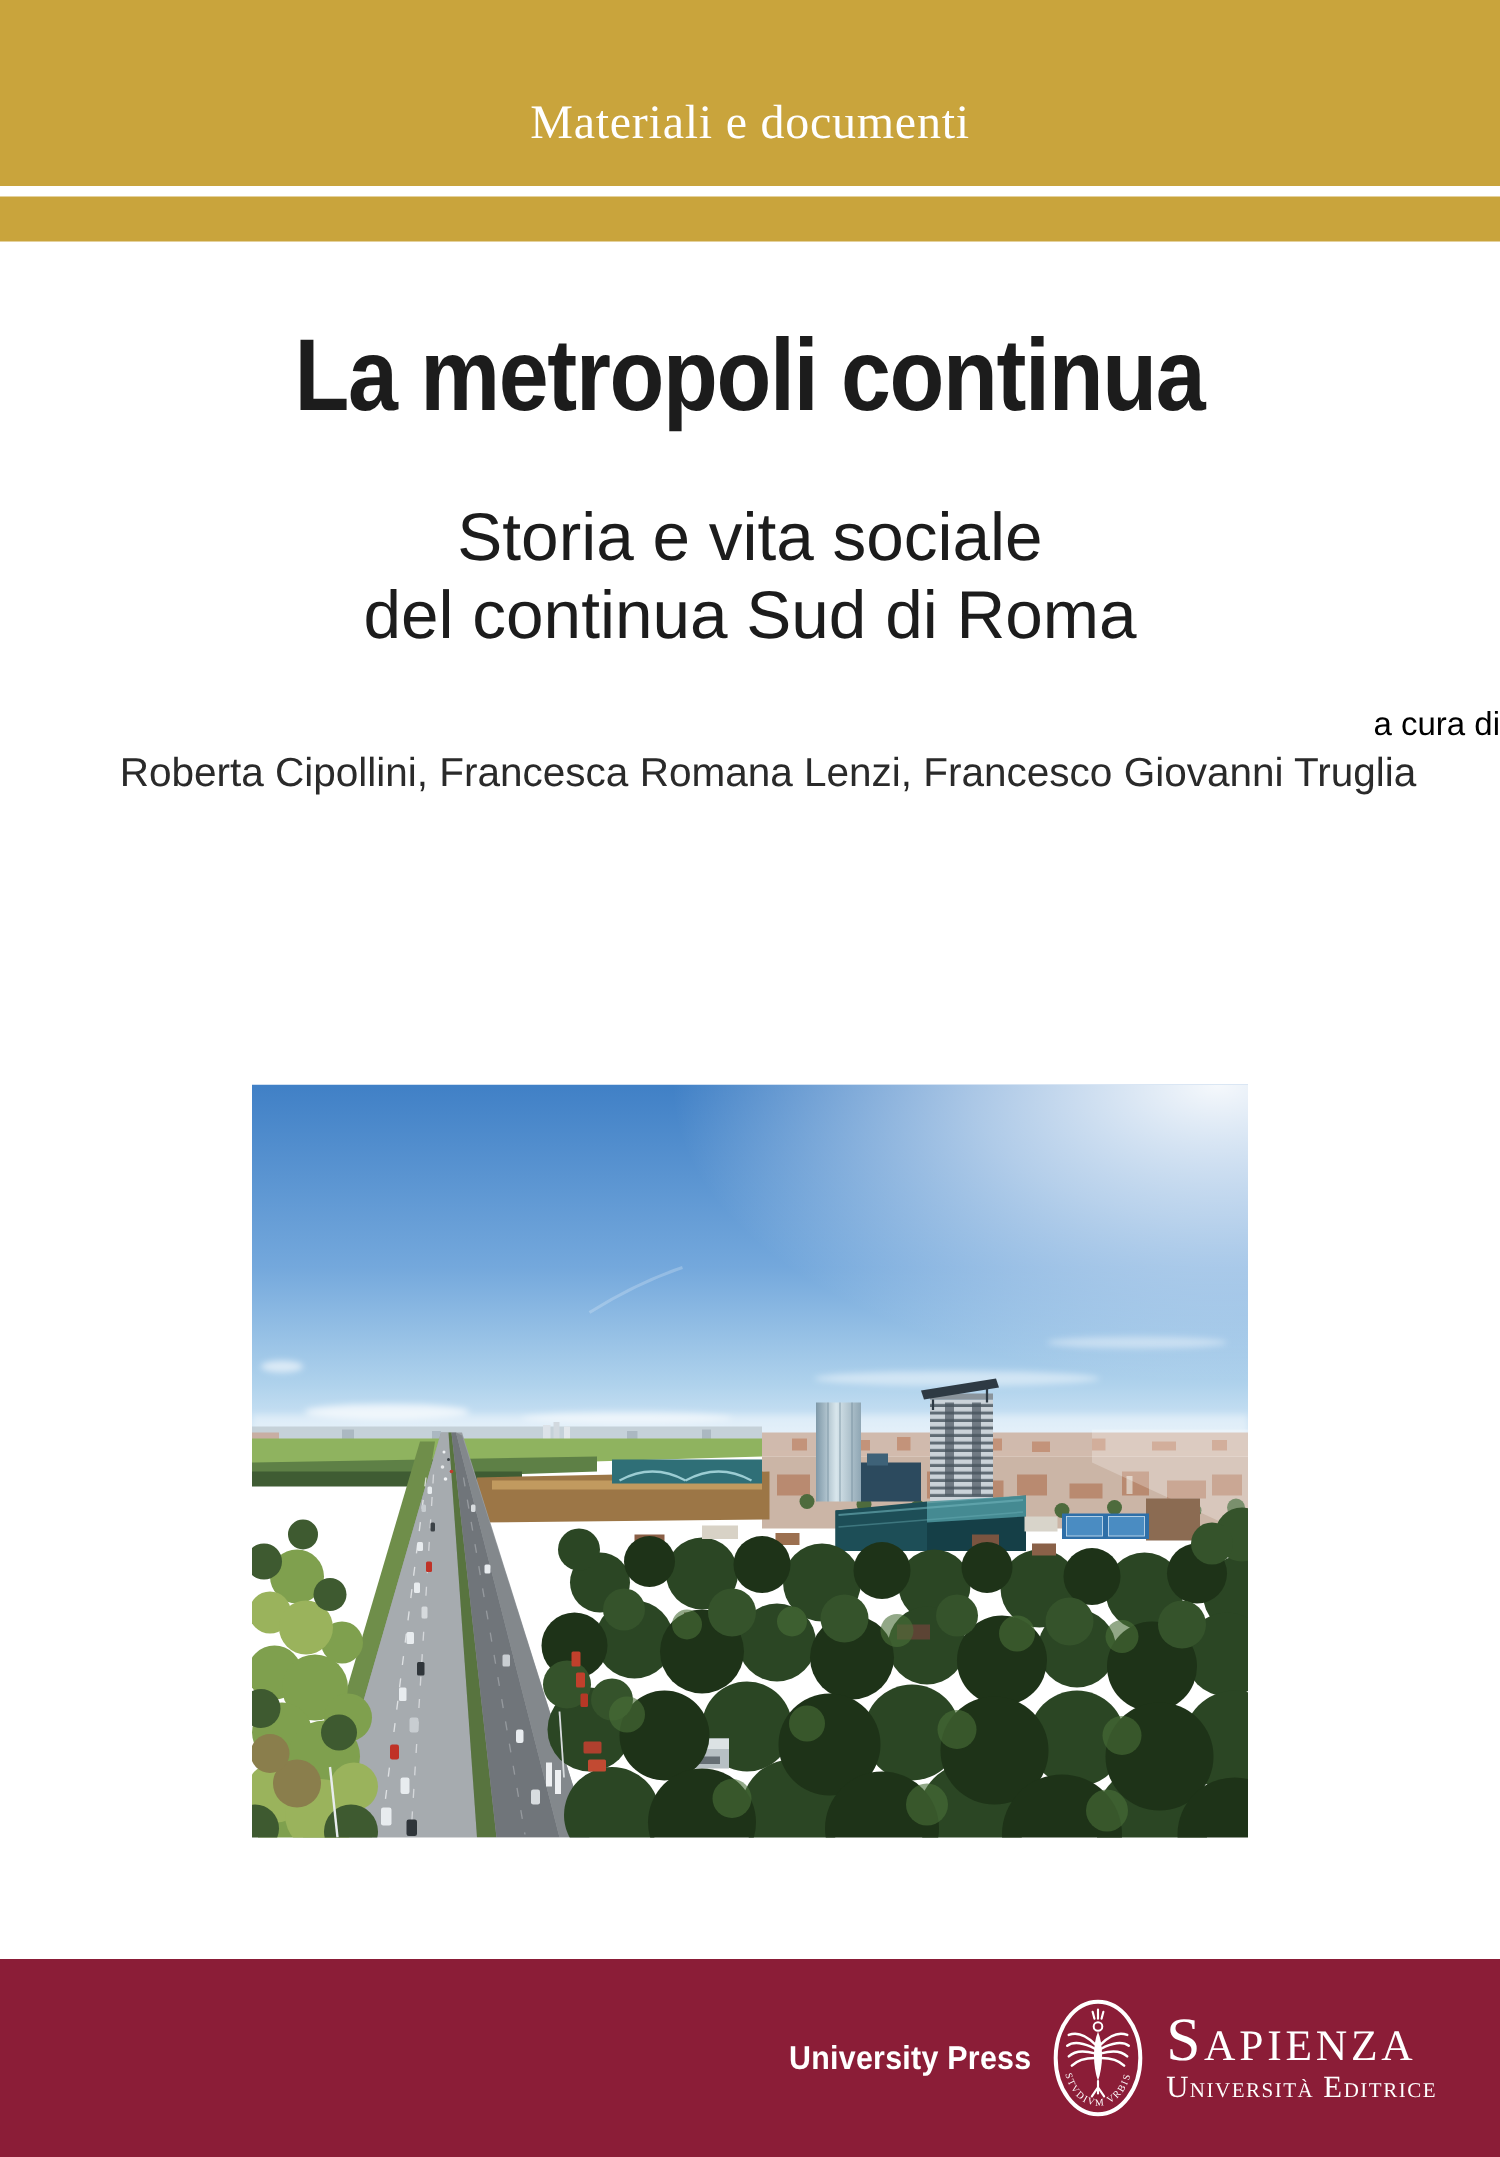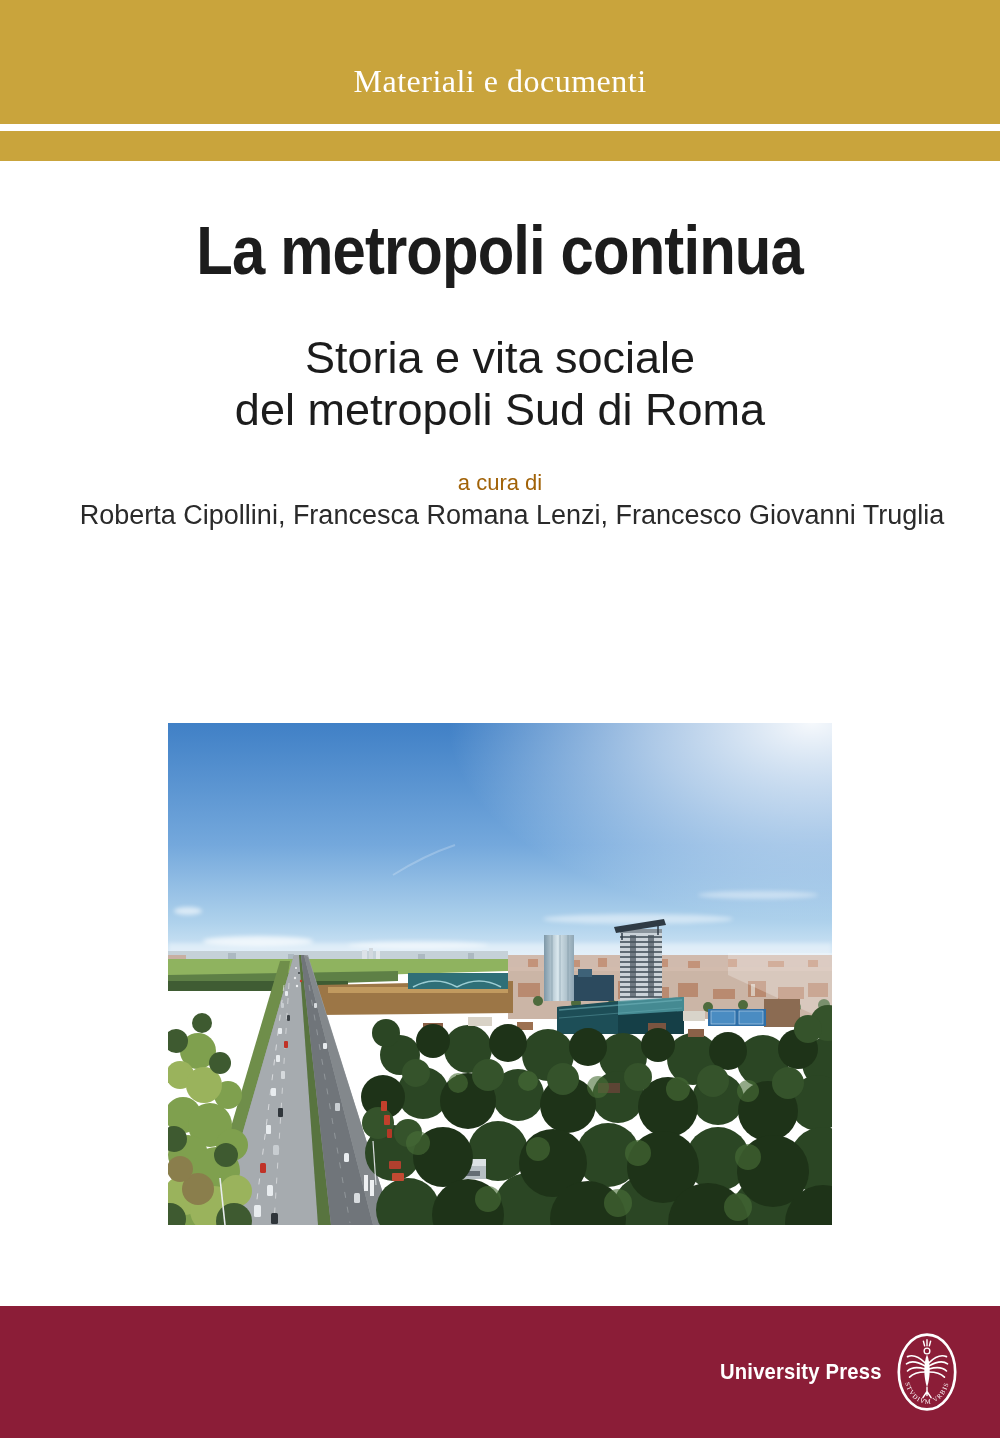--- a/index.html
+++ b/index.html
@@ -33,22 +33,22 @@
     background:var(--gold,#C9A43C);
   }
   
   .title-wrap{position:absolute;left:0;top:216px;width:100%;text-align:center;color:var(--ink,#1C1C1C);}
   .title-wrap .squeeze{display:inline-block;transform-origin:50% 50%;}
   .book-title{font-size:68px;font-weight:bold;letter-spacing:-1px;line-height:1;}
   .book-title .squeeze{transform:scaleX(.88);}
   .subtitle{position:absolute;left:0;top:332px;width:100%;text-align:center;
     font-size:45px;font-weight:400;line-height:52px;color:var(--ink,#1C1C1C);}
   .subtitle .squeeze{transform:scaleX(.88);}
-  .curated{position:absolute;left:0;top:470px;width:100%;text-align:center;
-    font-size:22px;color:#a16207;}
+  .curated{position:absolute;left:0;top:470px;width:100%;text-align:right;
+    font-size:22px;color:#000000;}
   .curated .squeeze{transform:scaleX(.86);}
   .editors{position:absolute;left:12px;top:500px;width:100%;text-align:center;
     font-size:27px;color:#2a2a2a;}
   .editors .squeeze{transform:scaleX(.78);}
   
   .cover-photo{
     position:absolute;left:168px;top:723px;width:664px;height:502px;
   }
   .cover-photo svg{display:block;}
   
@@ -86,21 +86,21 @@
   </header>
   <div class="band-thin"></div>
 
   <h1 class="title-wrap book-title">
     <span class="squeeze">La metropoli continua</span>
   </h1>
 
   <div class="subtitle">
     <span class="squeeze">
       <span>Storia e vita sociale</span><br>
-      <span>del metropoli Sud di Roma</span>
+      <span>del continua Sud di Roma</span>
     </span>
   </div>
 
   <div class="curated">
     <span class="squeeze">a cura di</span>
   </div>
   <div class="editors">
     <span class="squeeze">Roberta Cipollini, Francesca Romana Lenzi, Francesco Giovanni Truglia</span>
   </div>
 
@@ -431,16 +431,20 @@
           <path d="M32 36 C39 34 45 34 49 38"></path>
           <path d="M32 39 C38 39 43 40 47 44"></path>
         </g>
         <path d="M30 22 C26.5 30 26.5 44 30 54 C33.5 44 33.5 30 30 22 Z" fill="#ffffff"></path>
         <path d="M30 54 v8 M30 58 l-4 6 M30 58 l4 6" stroke="#ffffff" stroke-width="1.4" fill="none" stroke-linecap="round"></path>
         <path id="motto-arc" d="M 8 42 A 22 28 0 0 0 52 42" fill="none"></path>
         <text font-size="6.4" letter-spacing="1.1" fill="#ffffff" font-family="Liberation Serif, serif">
           <textPath href="#motto-arc" startOffset="50%" text-anchor="middle">STVDIVM VRBIS</textPath>
         </text>
       </svg>
+      <div class="pub-text">
+        <span class="pub-name">Sapienza</span>
+        <span class="pub-sub">Università Editrice</span>
+      </div>
     </div>
   </footer>
 
 </div>
 
 </body></html>

